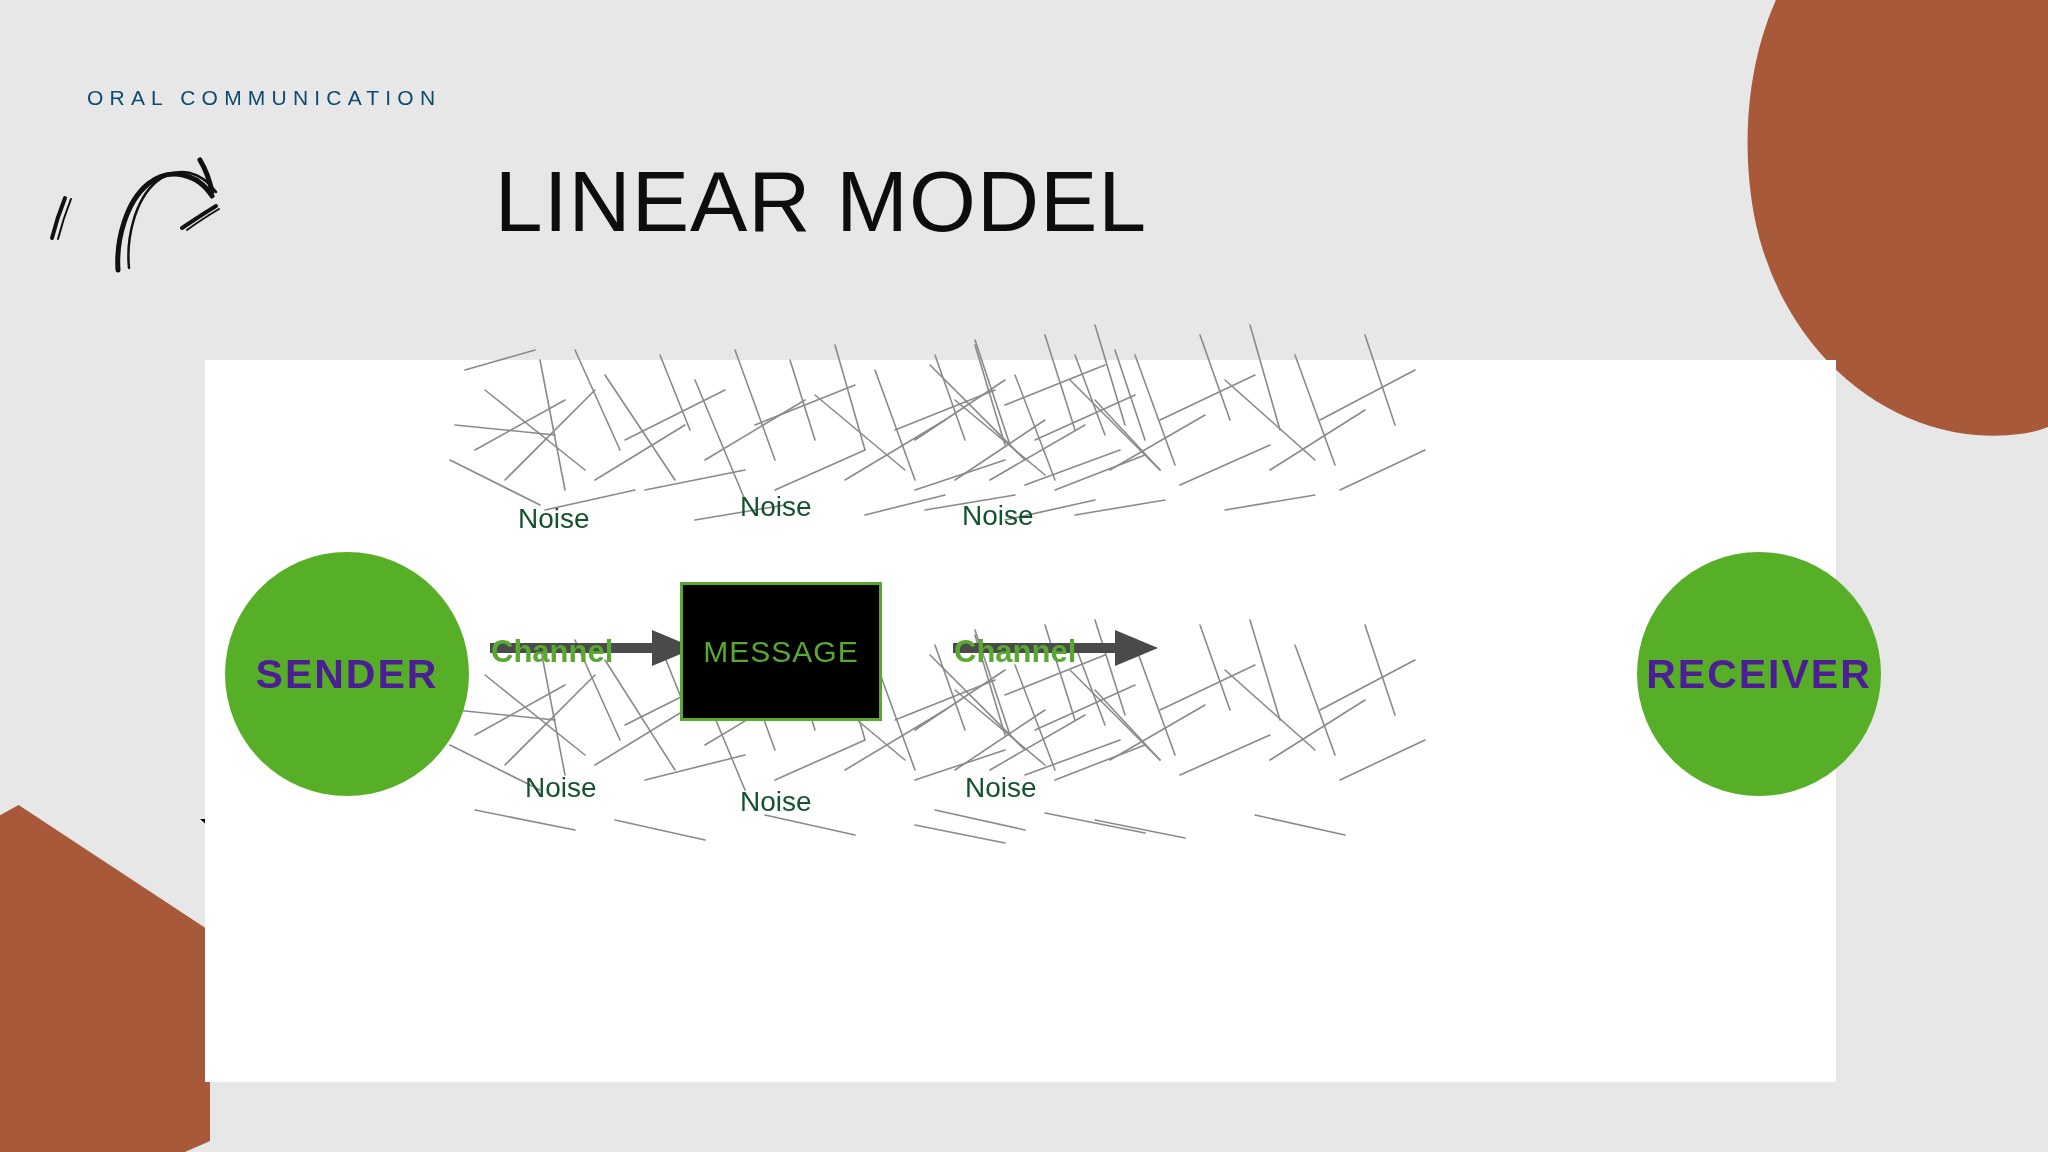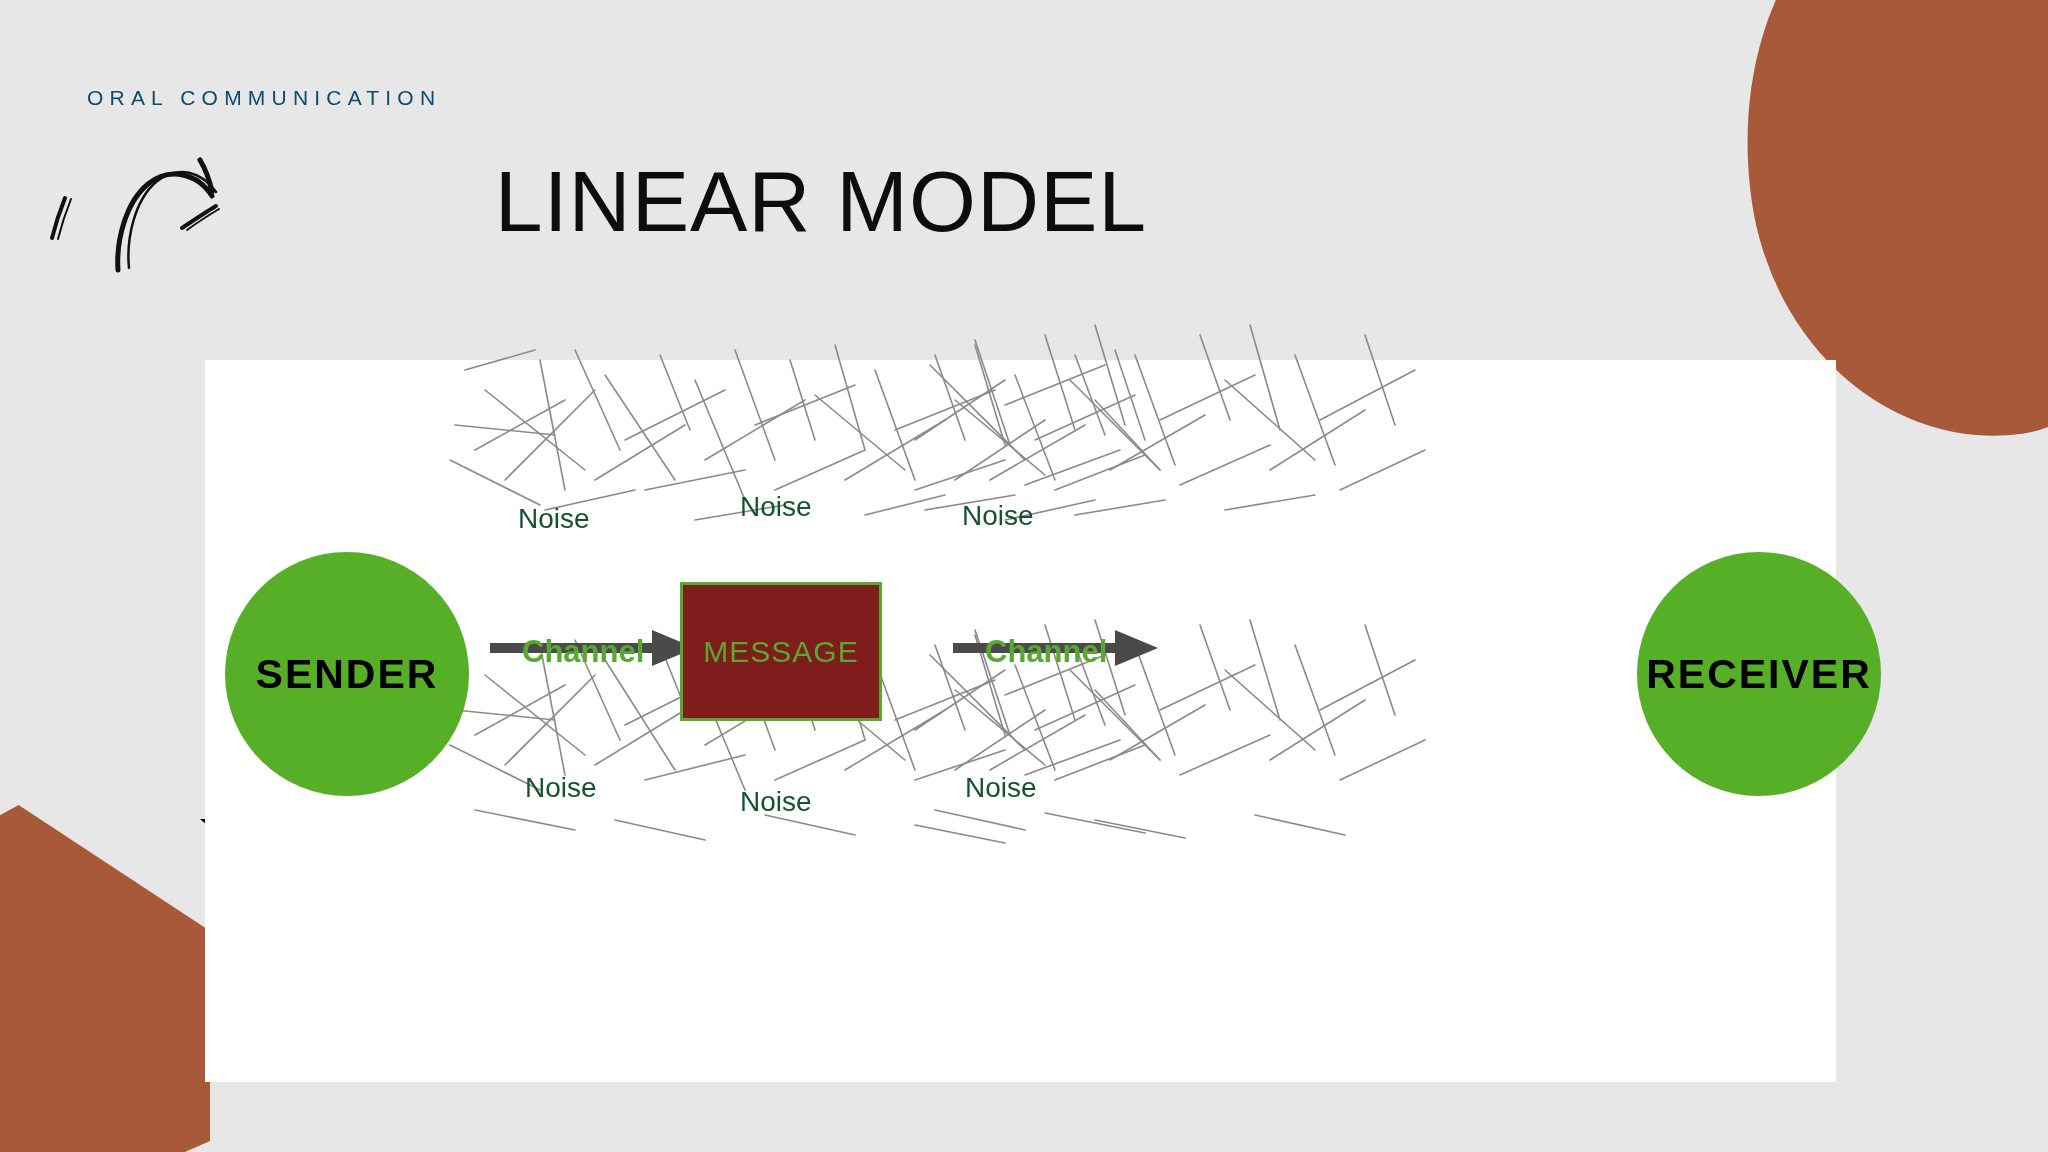--- a/index.html
+++ b/index.html
@@ -103,53 +103,52 @@
     position: absolute;
     width: 244px;
     height: 244px;
     border-radius: 50%;
     background: #57af28;
     display: flex;
     align-items: center;
     justify-content: center;
   }
   .node-circle .node-label {
-    color: #000000;
+    color: #4c1d95;
     font-size: 41px;
     font-weight: bold;
     letter-spacing: 2px;
   }
   #sender-node  { left: 20px;   top: 192px; }
   #receiver-node{ left: 1432px; top: 192px; }
 
   .msg-box {
     position: absolute;
     left: 475px;
     top: 222px;
     width: 196px;
     height: 133px;
     border: 3px solid #5aa832;
-    background: #7f1d1d;
+    background: #000000;
     display: flex;
     align-items: center;
     justify-content: center;
   }
   .msg-box .msg-label {
     color: #5aa832;
     font-size: 30px;
     letter-spacing: 1px;
   }
 
   .channel-label {
     position: absolute;
     color: #58a832;
     font-size: 31px;
     font-weight: 600;
     white-space: nowrap;
-    margin-left: 31px;
   }
   #channel-left  { left: 286px; top: 274px; }
   #channel-right { left: 749px; top: 274px; }
 
   .noise-label {
     position: absolute;
     color: #14532d;
     font-size: 28px;
     white-space: nowrap;
     font-weight: 400;

